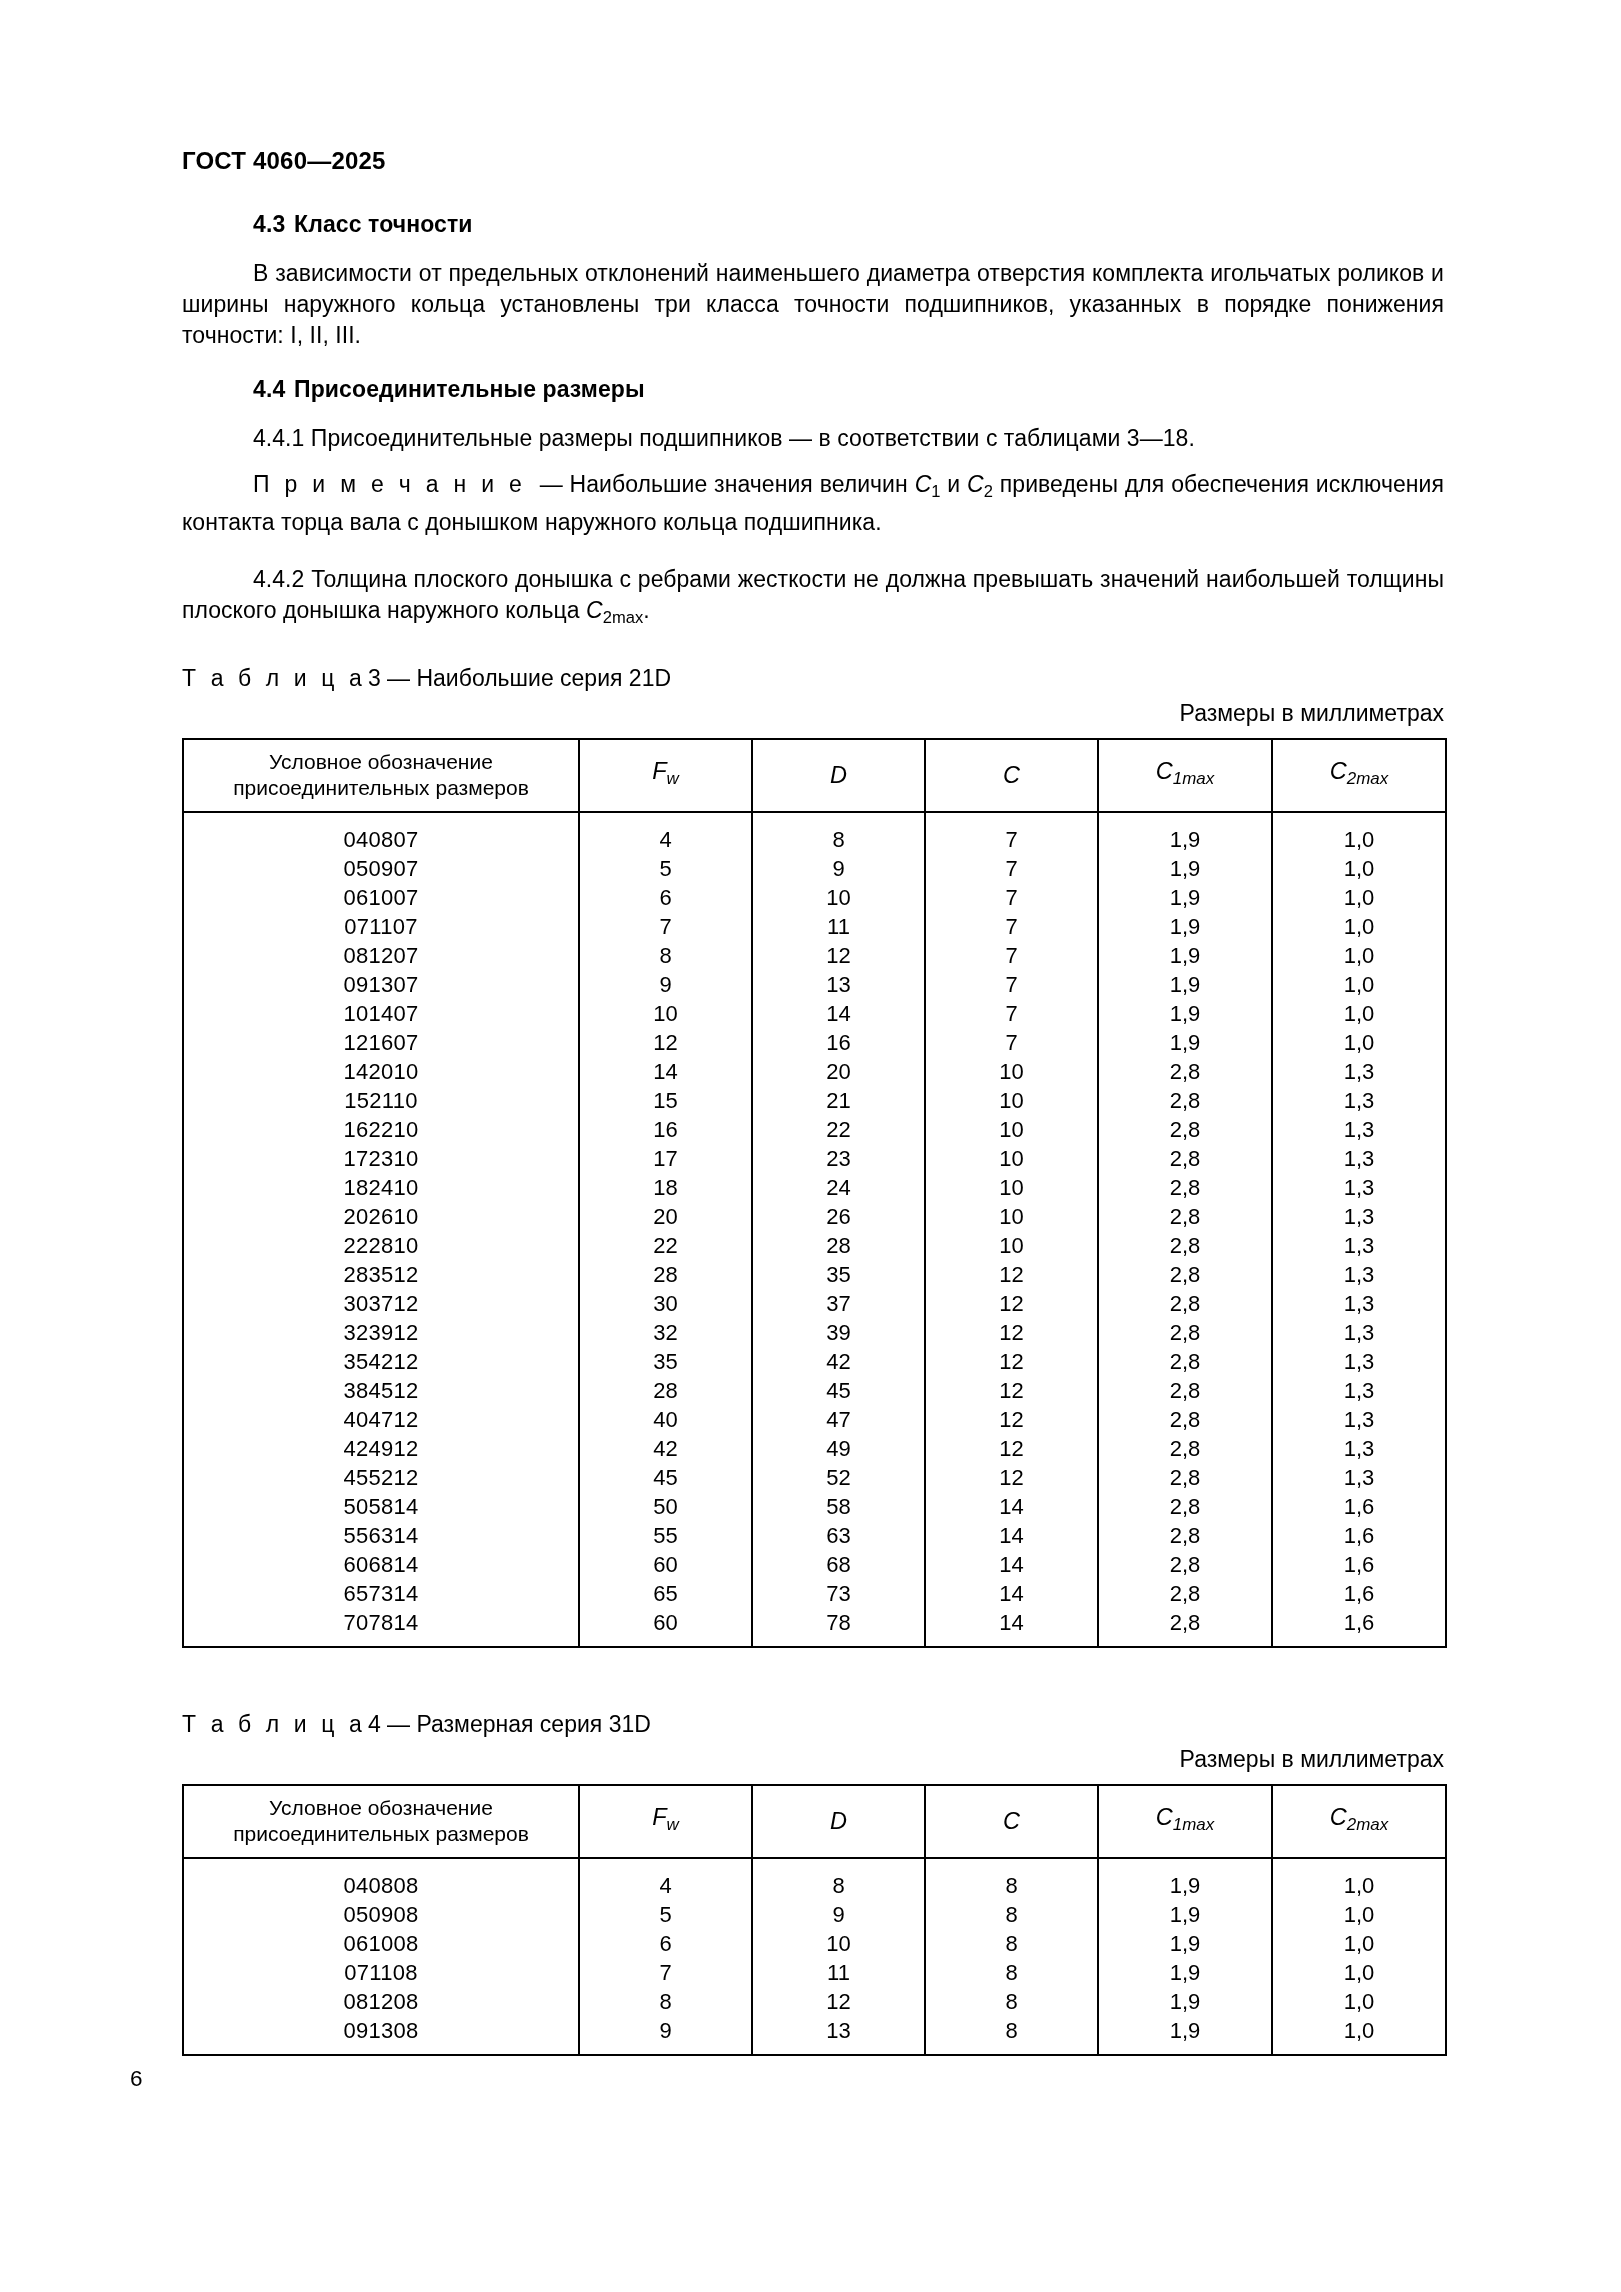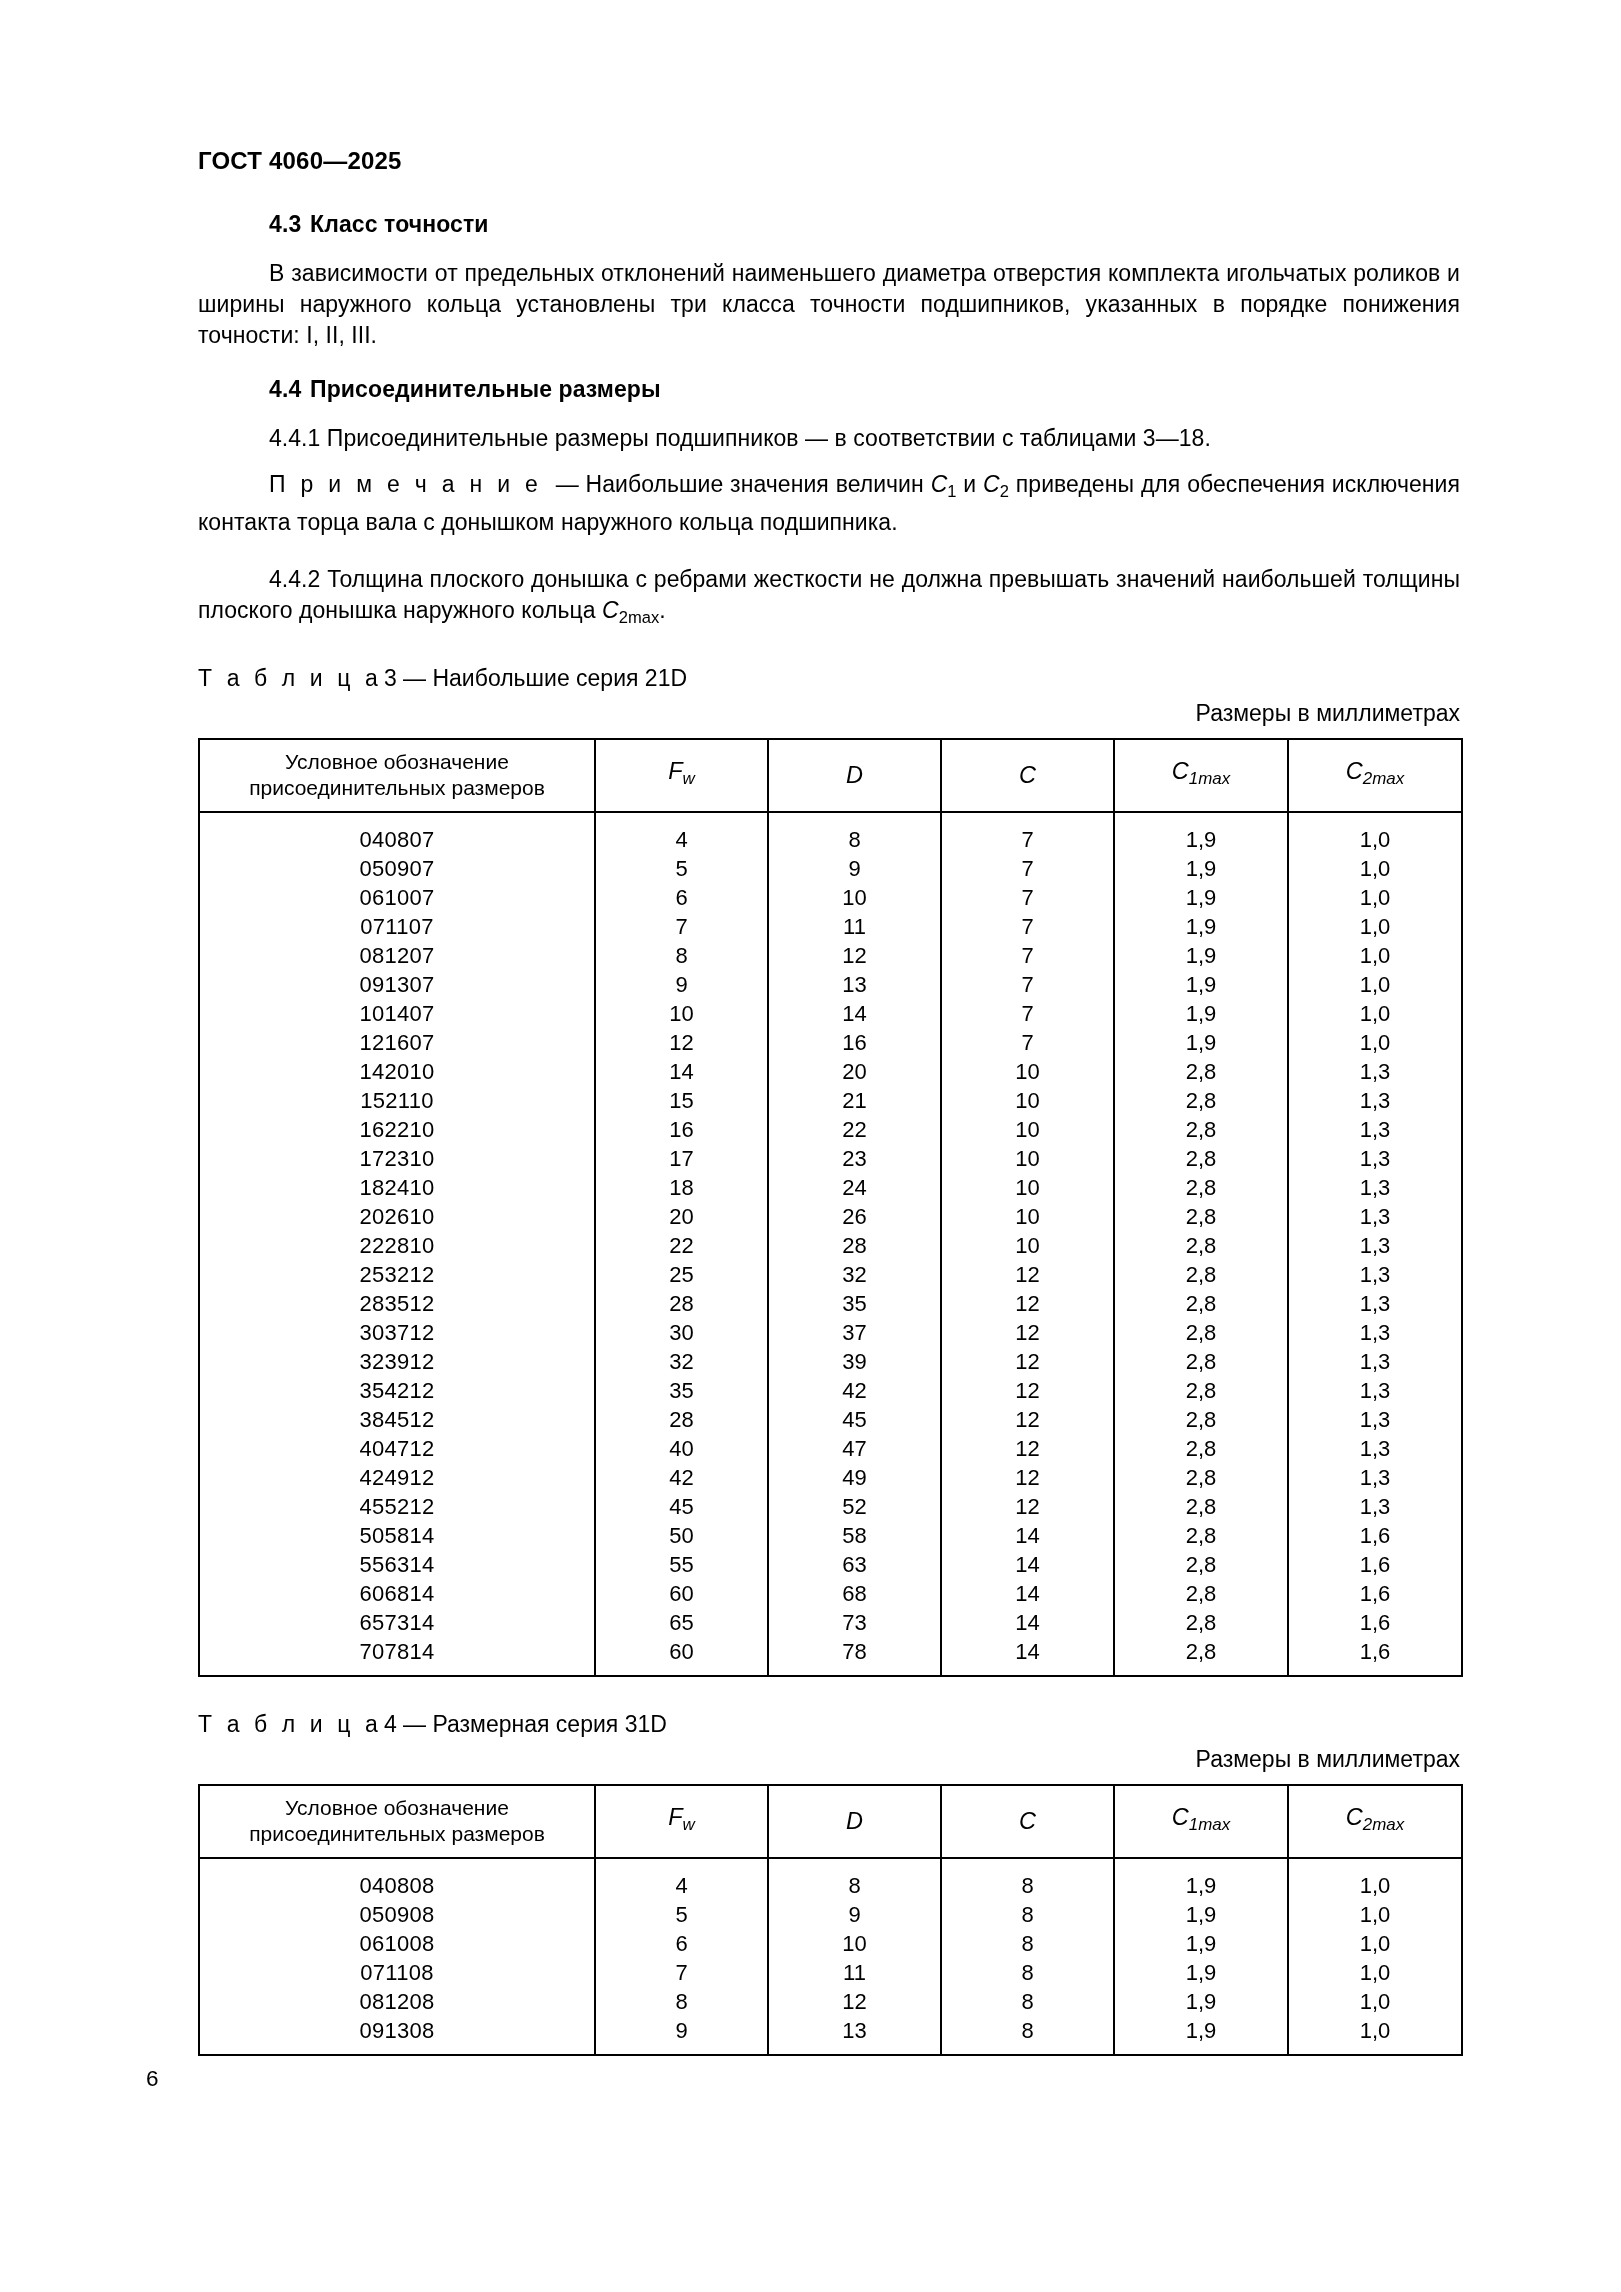--- a/index.html
+++ b/index.html
@@ -10,21 +10,21 @@
   body {
     width: 1621px;
     height: 2293px;
     position: relative;
     font-family: "Liberation Sans", sans-serif;
     color: #000000;
     -webkit-font-smoothing: antialiased;
   }
   .page {
     position: absolute;
-    left: 16px; top: 0;
+    left: 0; top: 0;
     width: 1600px;
     height: 2293px;
     box-sizing: border-box;
     padding: 0;
   }
   
   .running-header {
     position: absolute;
     left: 182px;
     top: 147px;
@@ -299,28 +299,20 @@
           </tr>
           <tr>
             <td class="code">222810</td>
             <td>22</td>
             <td>28</td>
             <td>10</td>
             <td>2,8</td>
             <td>1,3</td>
           </tr>
           <tr>
-            <td class="code">253212</td>
-            <td>25</td>
-            <td>32</td>
-            <td>12</td>
-            <td>2,8</td>
-            <td>1,3</td>
-          </tr>
-          <tr>
             <td class="code">283512</td>
             <td>28</td>
             <td>35</td>
             <td>12</td>
             <td>2,8</td>
             <td>1,3</td>
           </tr>
           <tr>
             <td class="code">303712</td>
             <td>30</td>

